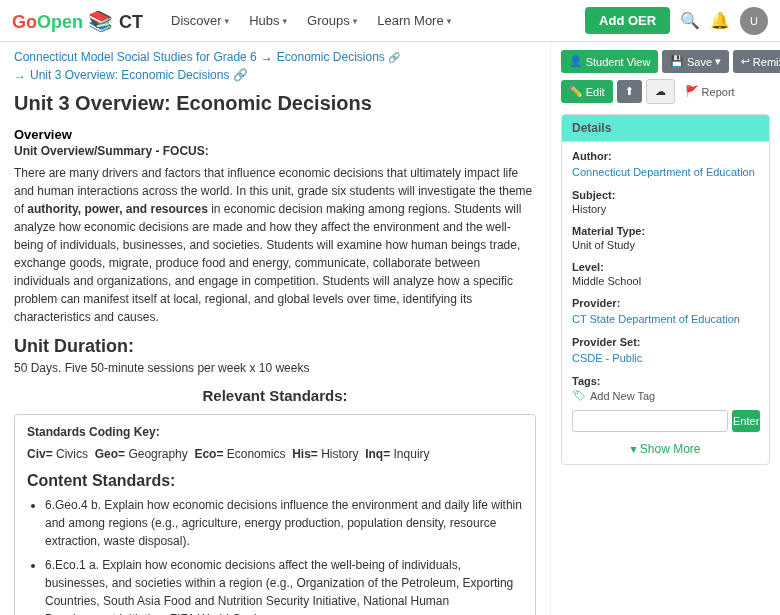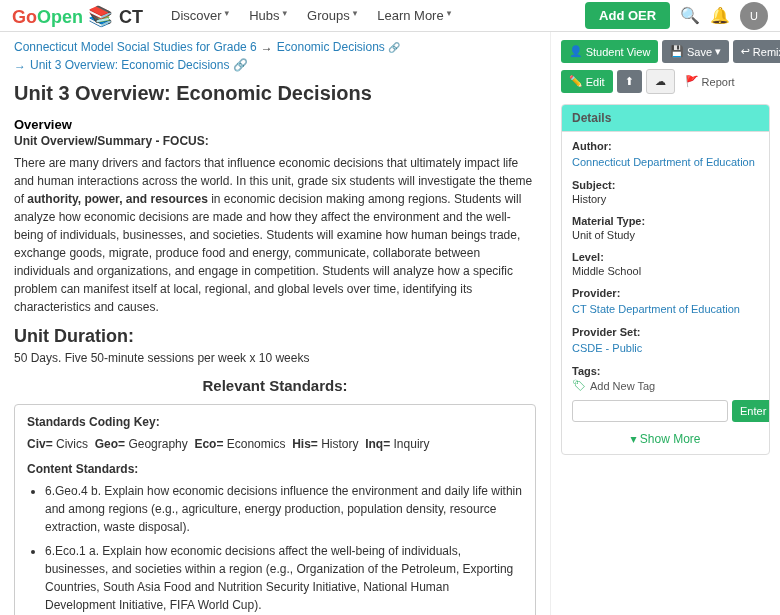--- a/index.html
+++ b/index.html
@@ -5,21 +5,21 @@
     * { box-sizing: border-box; margin: 0; padding: 0; font-family: Arial, sans-serif; }
     body { background: #fff; font-size: 13px; color: #333; width: 780px; min-height: 615px; overflow-x: hidden; }
 
     
     .header {
       display: flex;
       align-items: center;
       background: #fff;
       border-bottom: 1px solid #ddd;
       padding: 0 12px;
-      height: 32px;
+      height: 42px;
     }
     .logo {
       font-size: 18px;
       font-weight: bold;
       color: #e74c3c;
       margin-right: 20px;
       white-space: nowrap;
     }
     .logo span.go { color: #e74c3c; }
     .logo span.open { color: #2ecc71; }
@@ -30,21 +30,21 @@
       align-items: center;
       gap: 4px;
       flex: 1;
     }
     .nav-link {
       padding: 4px 8px;
       font-size: 13px;
       color: #444;
       cursor: pointer;
       display: flex;
-      align-items: flex-start;
+      align-items: center;
       gap: 3px;
     }
     .chevron { font-size: 9px; color: #666; }
     .add-oer-btn {
       background: #27ae60;
       color: #fff;
       border: none;
       padding: 6px 14px;
       border-radius: 4px;
       font-size: 13px;
@@ -170,21 +170,21 @@
       margin-bottom: 6px;
     }
     .coding-key-text {
       font-size: 12px;
       margin-bottom: 8px;
       line-height: 1.6;
     }
     .coding-key-text b { font-weight: bold; }
     .content-standards-label {
       font-weight: bold;
-      font-size: 12px;
+      font-size: 16px;
       margin-bottom: 6px;
     }
     .standards-list {
       list-style: disc;
       padding-left: 18px;
       font-size: 12px;
       line-height: 1.5;
     }
     .standards-list li { margin-bottom: 6px; }
 
@@ -316,21 +316,21 @@
       flex: 1;
       border: 1px solid #ccc;
       border-radius: 3px;
       padding: 4px 6px;
       font-size: 11px;
     }
     .tag-enter-btn {
       background: #27ae60;
       color: #fff;
       border: none;
-      padding: 4px 8px;
+      padding: 4px 1px;
       border-radius: 3px;
       font-size: 11px;
       cursor: pointer;
     }
     .show-more {
       text-align: center;
       font-size: 12px;
       color: #27ae60;
       cursor: pointer;
     }

